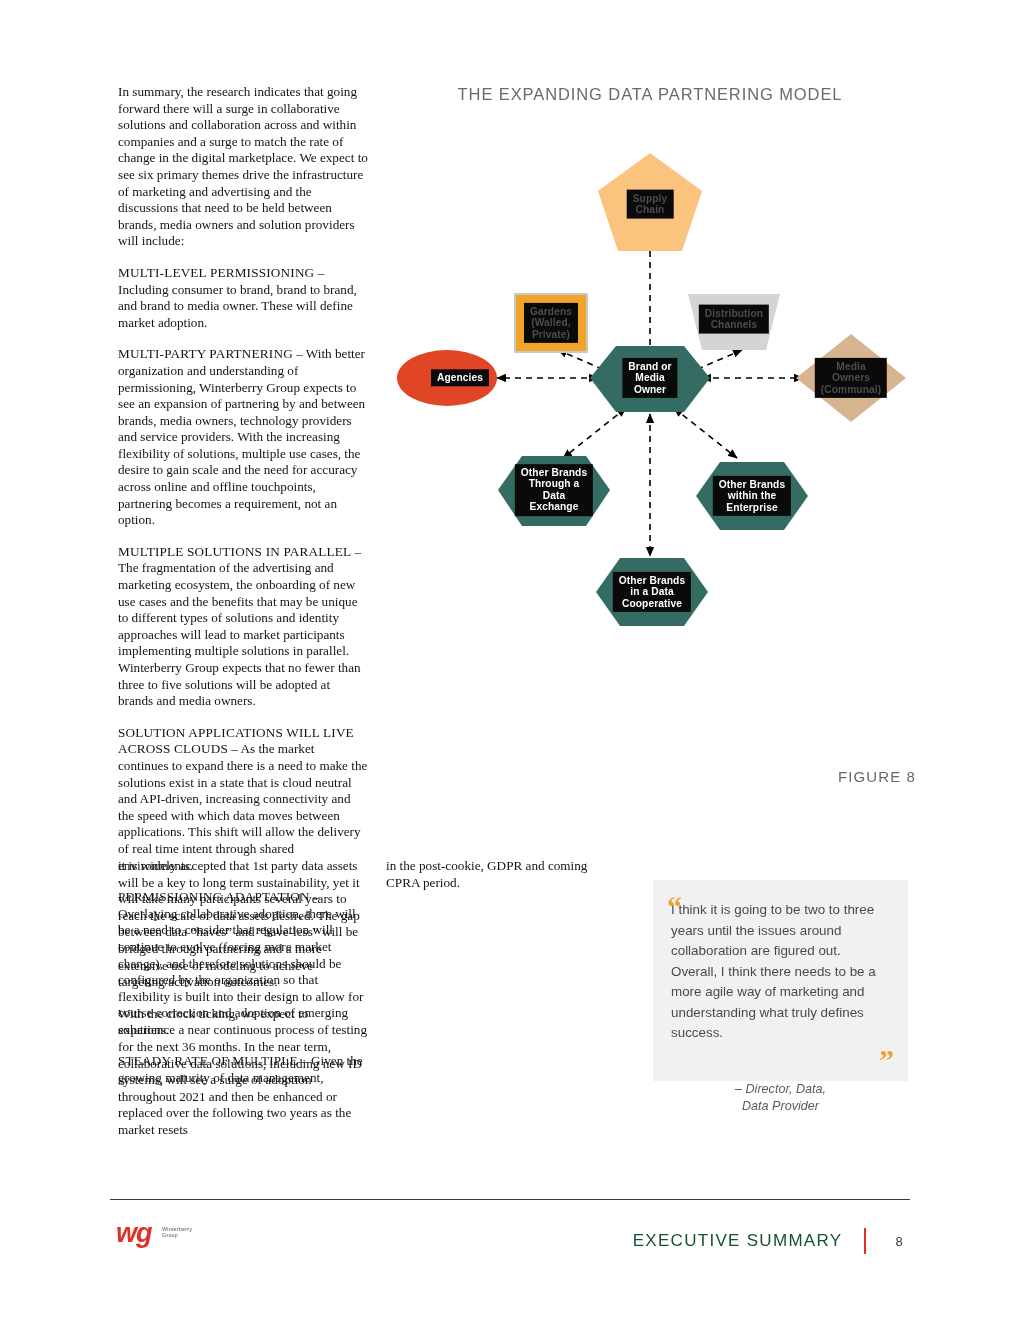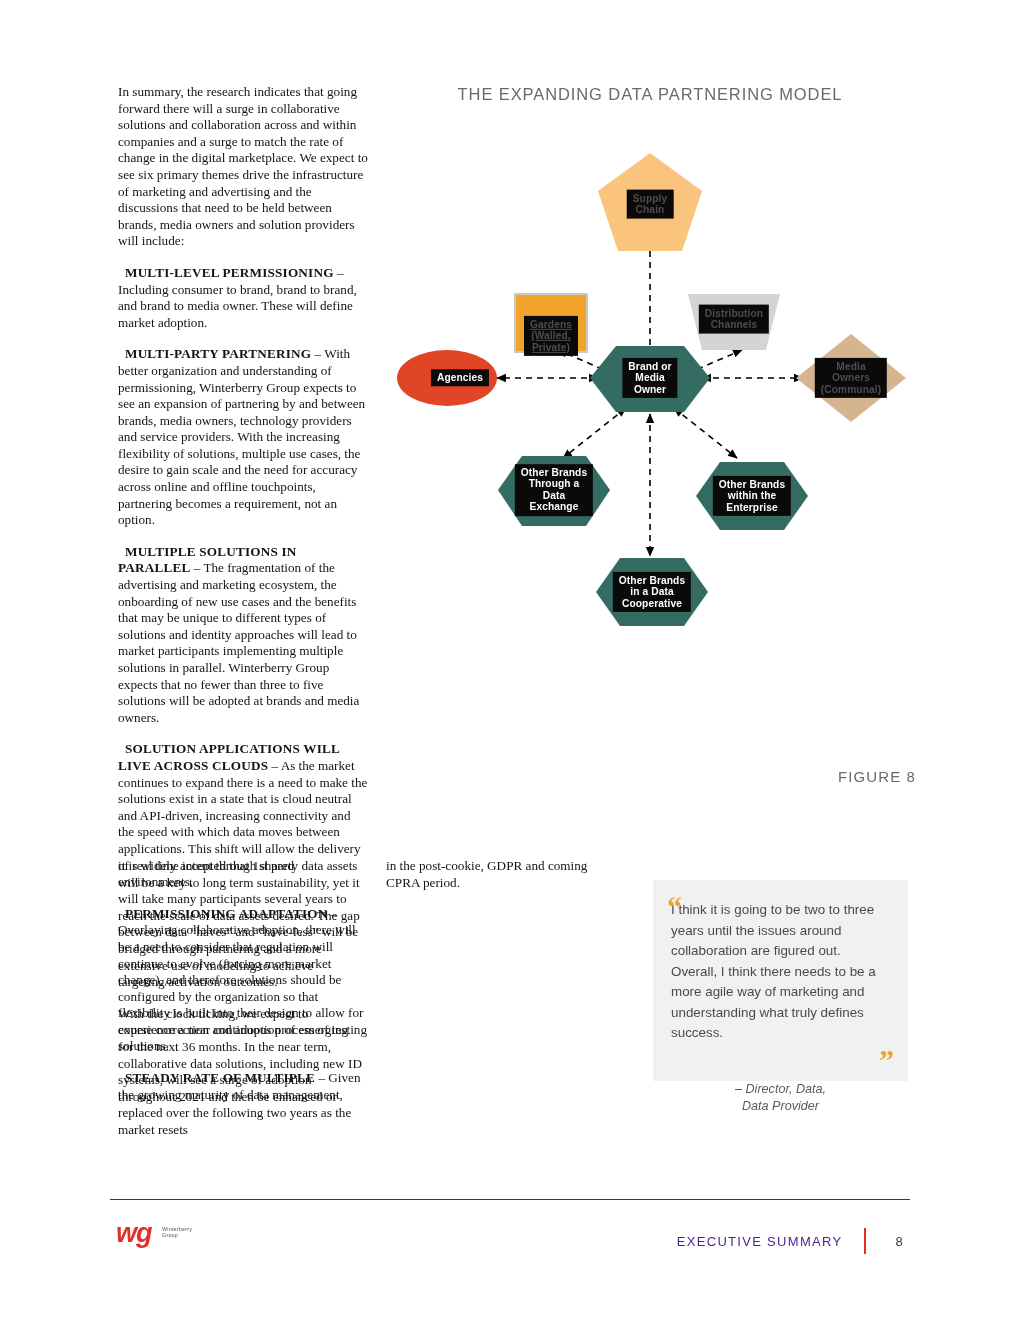--- a/index.html
+++ b/index.html
@@ -14,21 +14,21 @@
   .page{position:absolute;inset:0;}
 
   
   .col-left{
     position:absolute;left:118px;top:84px;width:250px;
     font-family:"Liberation Serif", serif;
     font-size:13.2px;line-height:16.6px;
     text-align:left;color:#141414;
   }
   .col-left p{margin:0 0 15px 0;}
-  .col-left .hd{font-weight:bold;letter-spacing:.2px;margin-left:7px;}
+  .col-left .hd{font-weight:normal;letter-spacing:.2px;}
 
   
   .figure{
     position:absolute;left:380px;top:78px;width:540px;height:730px;
   }
   .fig-title{
     position:absolute;left:0;top:7px;width:540px;text-align:center;
     font-family:"Liberation Sans", sans-serif;
     font-size:16.5px;letter-spacing:.9px;color:#6a6a6a;font-weight:400;
   }
@@ -113,21 +113,21 @@
     font-family:"Liberation Sans", sans-serif;
     font-size:5.4px;line-height:6.4px;color:#555;letter-spacing:.2px;
     white-space:pre-line;
   }
   .foot-right{
     position:absolute;right:110px;top:1228px;
     display:flex;align-items:center;gap:0px;
     font-family:"Liberation Sans", sans-serif;
   }
   .foot-label{
-    font-size:13px;letter-spacing:1.3px;color:#4c1d95;
+    font-size:17px;letter-spacing:1.3px;color:#14532d;
   }
   .foot-sep{
     width:1.6px;height:26px;background:#e03127;margin:0 22px;
   }
   .foot-page{
     font-size:13px;color:#3a3a3a;width:22px;text-align:center;
   }
 </style>
 </head>
 <body>
@@ -190,21 +190,21 @@
         <polygon points="142,378 206,378 230,412 206,448 142,448 118,412" fill="#346b63"></polygon>
 
         <polygon points="340,384 404,384 428,418 404,452 340,452 316,418" fill="#346b63"></polygon>
 
         <polygon points="240,480 304,480 328,514 304,548 240,548 216,514" fill="#346b63"></polygon>
       </svg>
 
       
       <div class="nodelabel dim" style="left:270px;top:126px;">Supply
 Chain</div>
-      <div class="nodelabel dim" style="left:171px;top:258px;text-decoration:underline;">Gardens
+      <div class="nodelabel dim" style="left:171px;top:245px;">Gardens
 (Walled,
 Private)</div>
       <div class="nodelabel dim" style="left:354px;top:241px;">Distribution
 Channels</div>
       <div class="nodelabel" style="left:80px;top:300px;">Agencies</div>
       <div class="nodelabel" style="left:270px;top:300px;">Brand or
 Media
 Owner</div>
       <div class="nodelabel dim" style="left:471px;top:300px;">Media Owners
 (Communal)</div>

